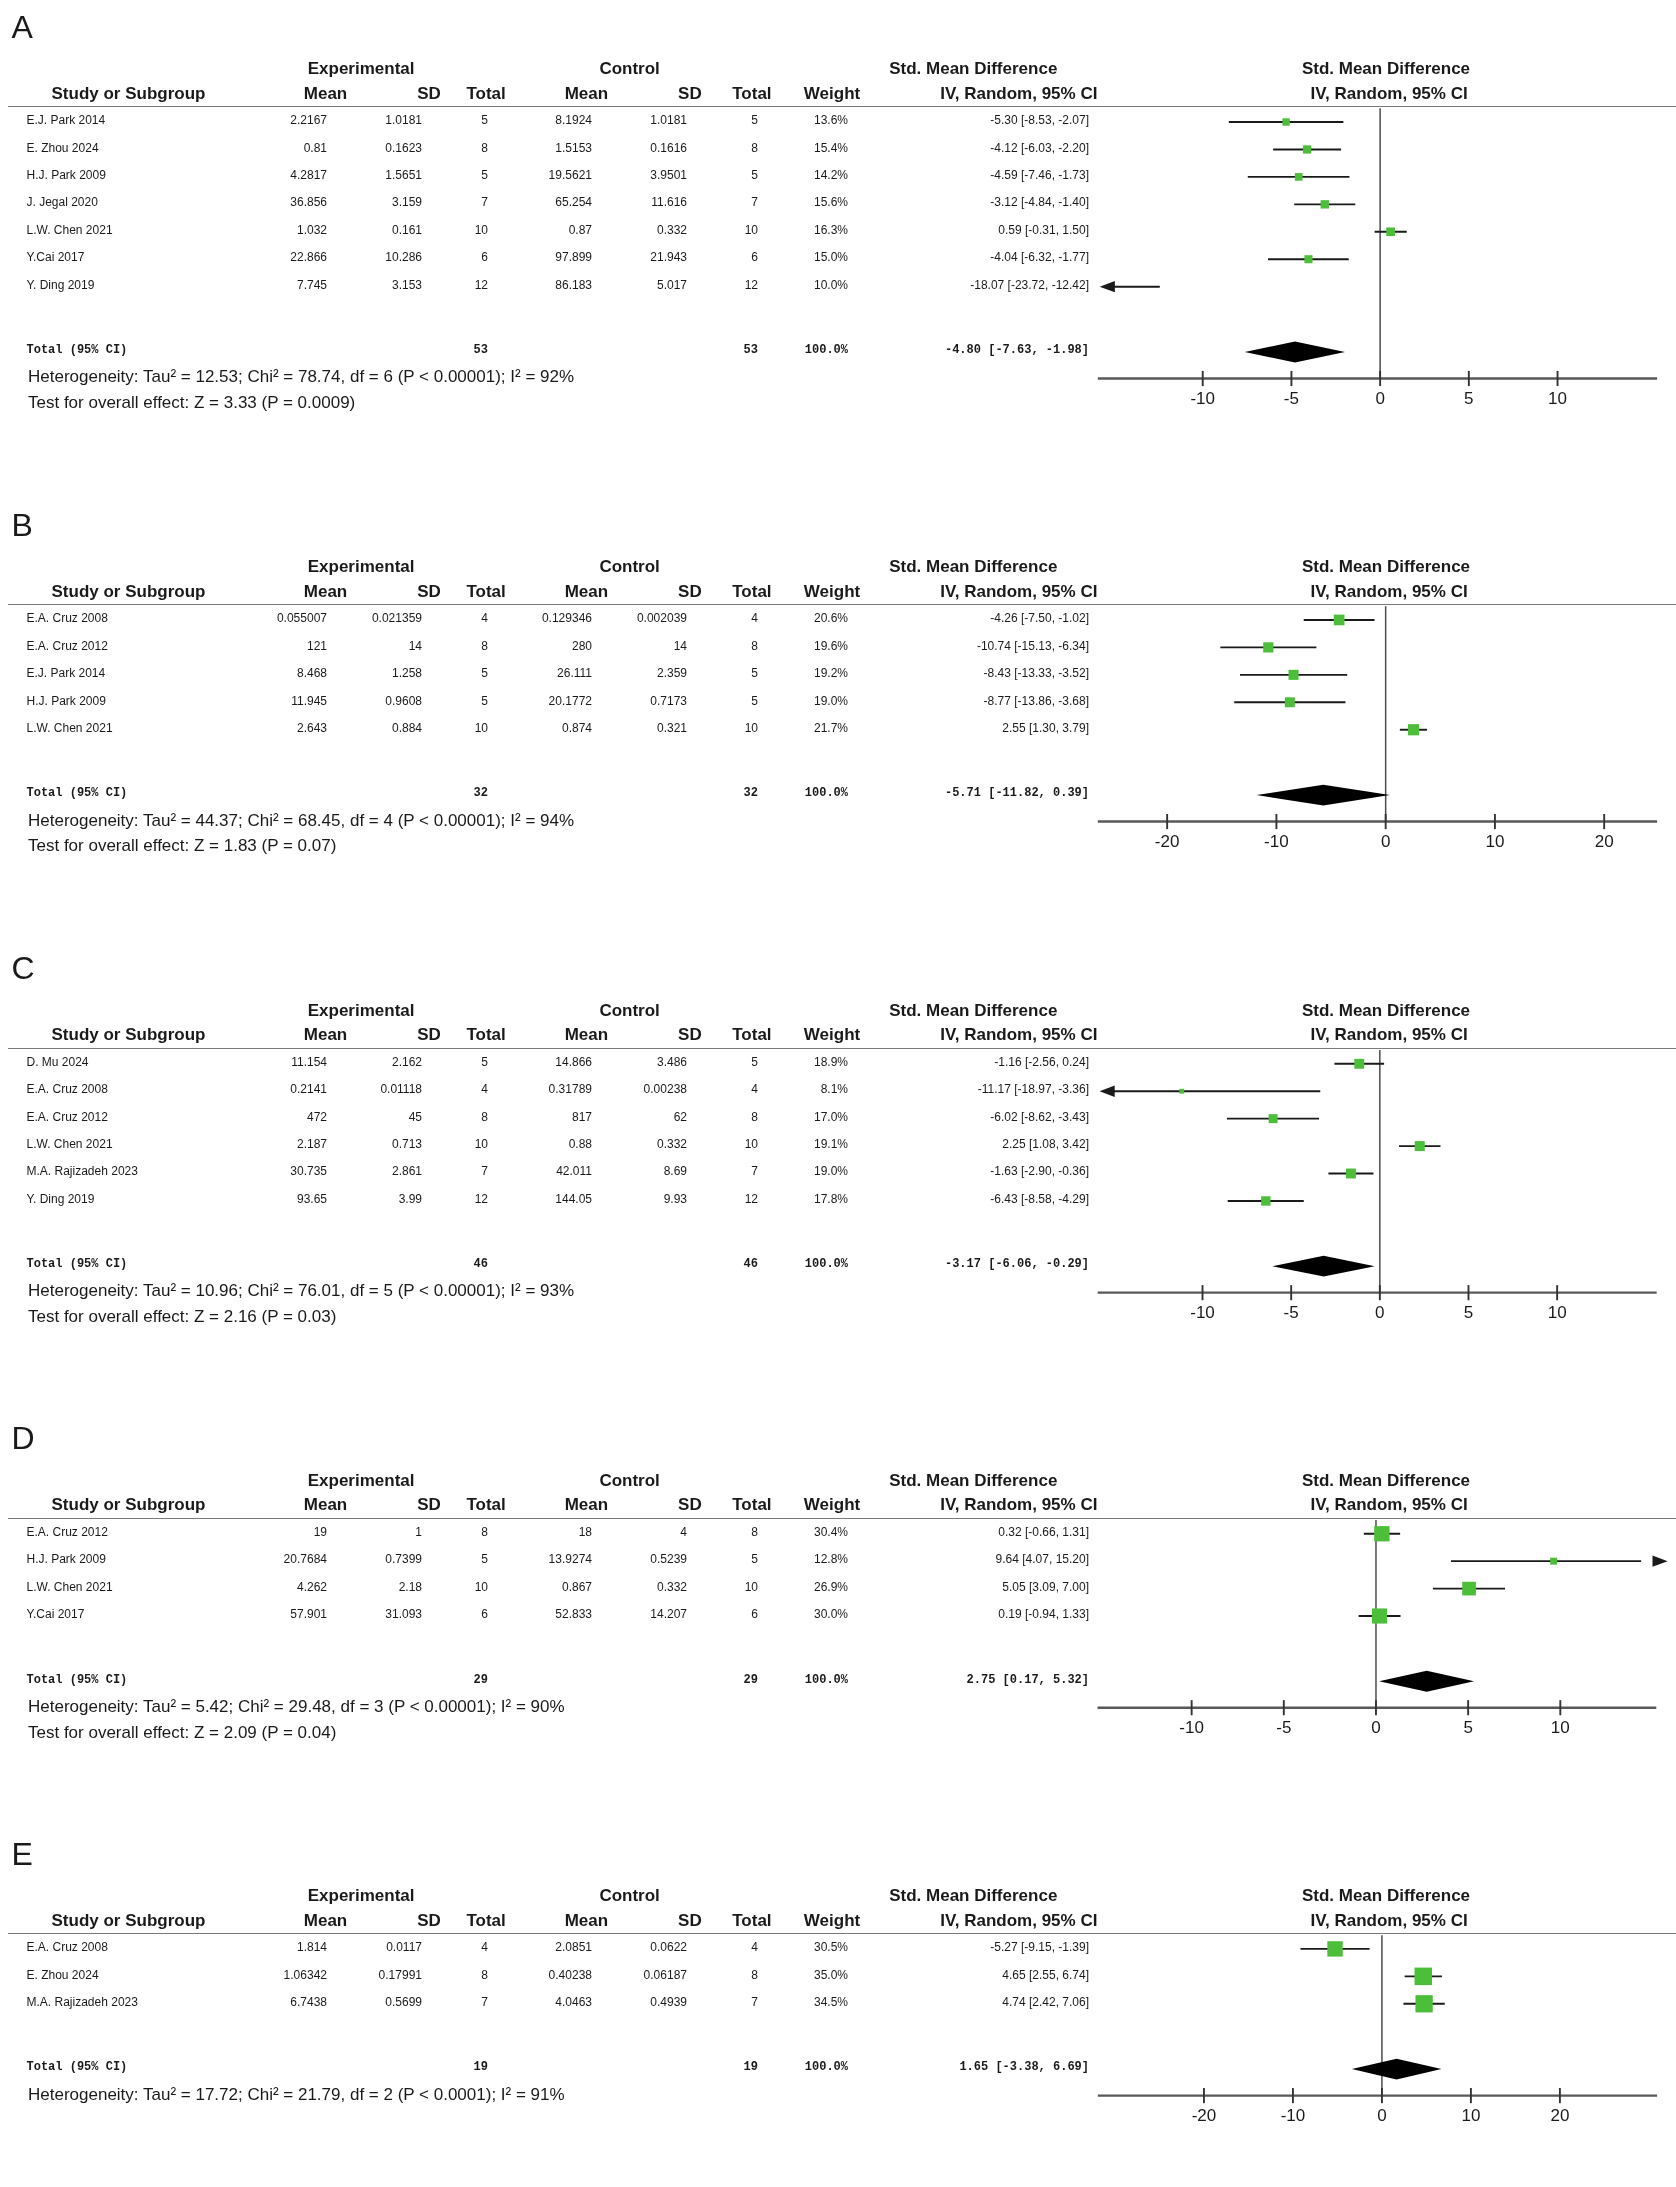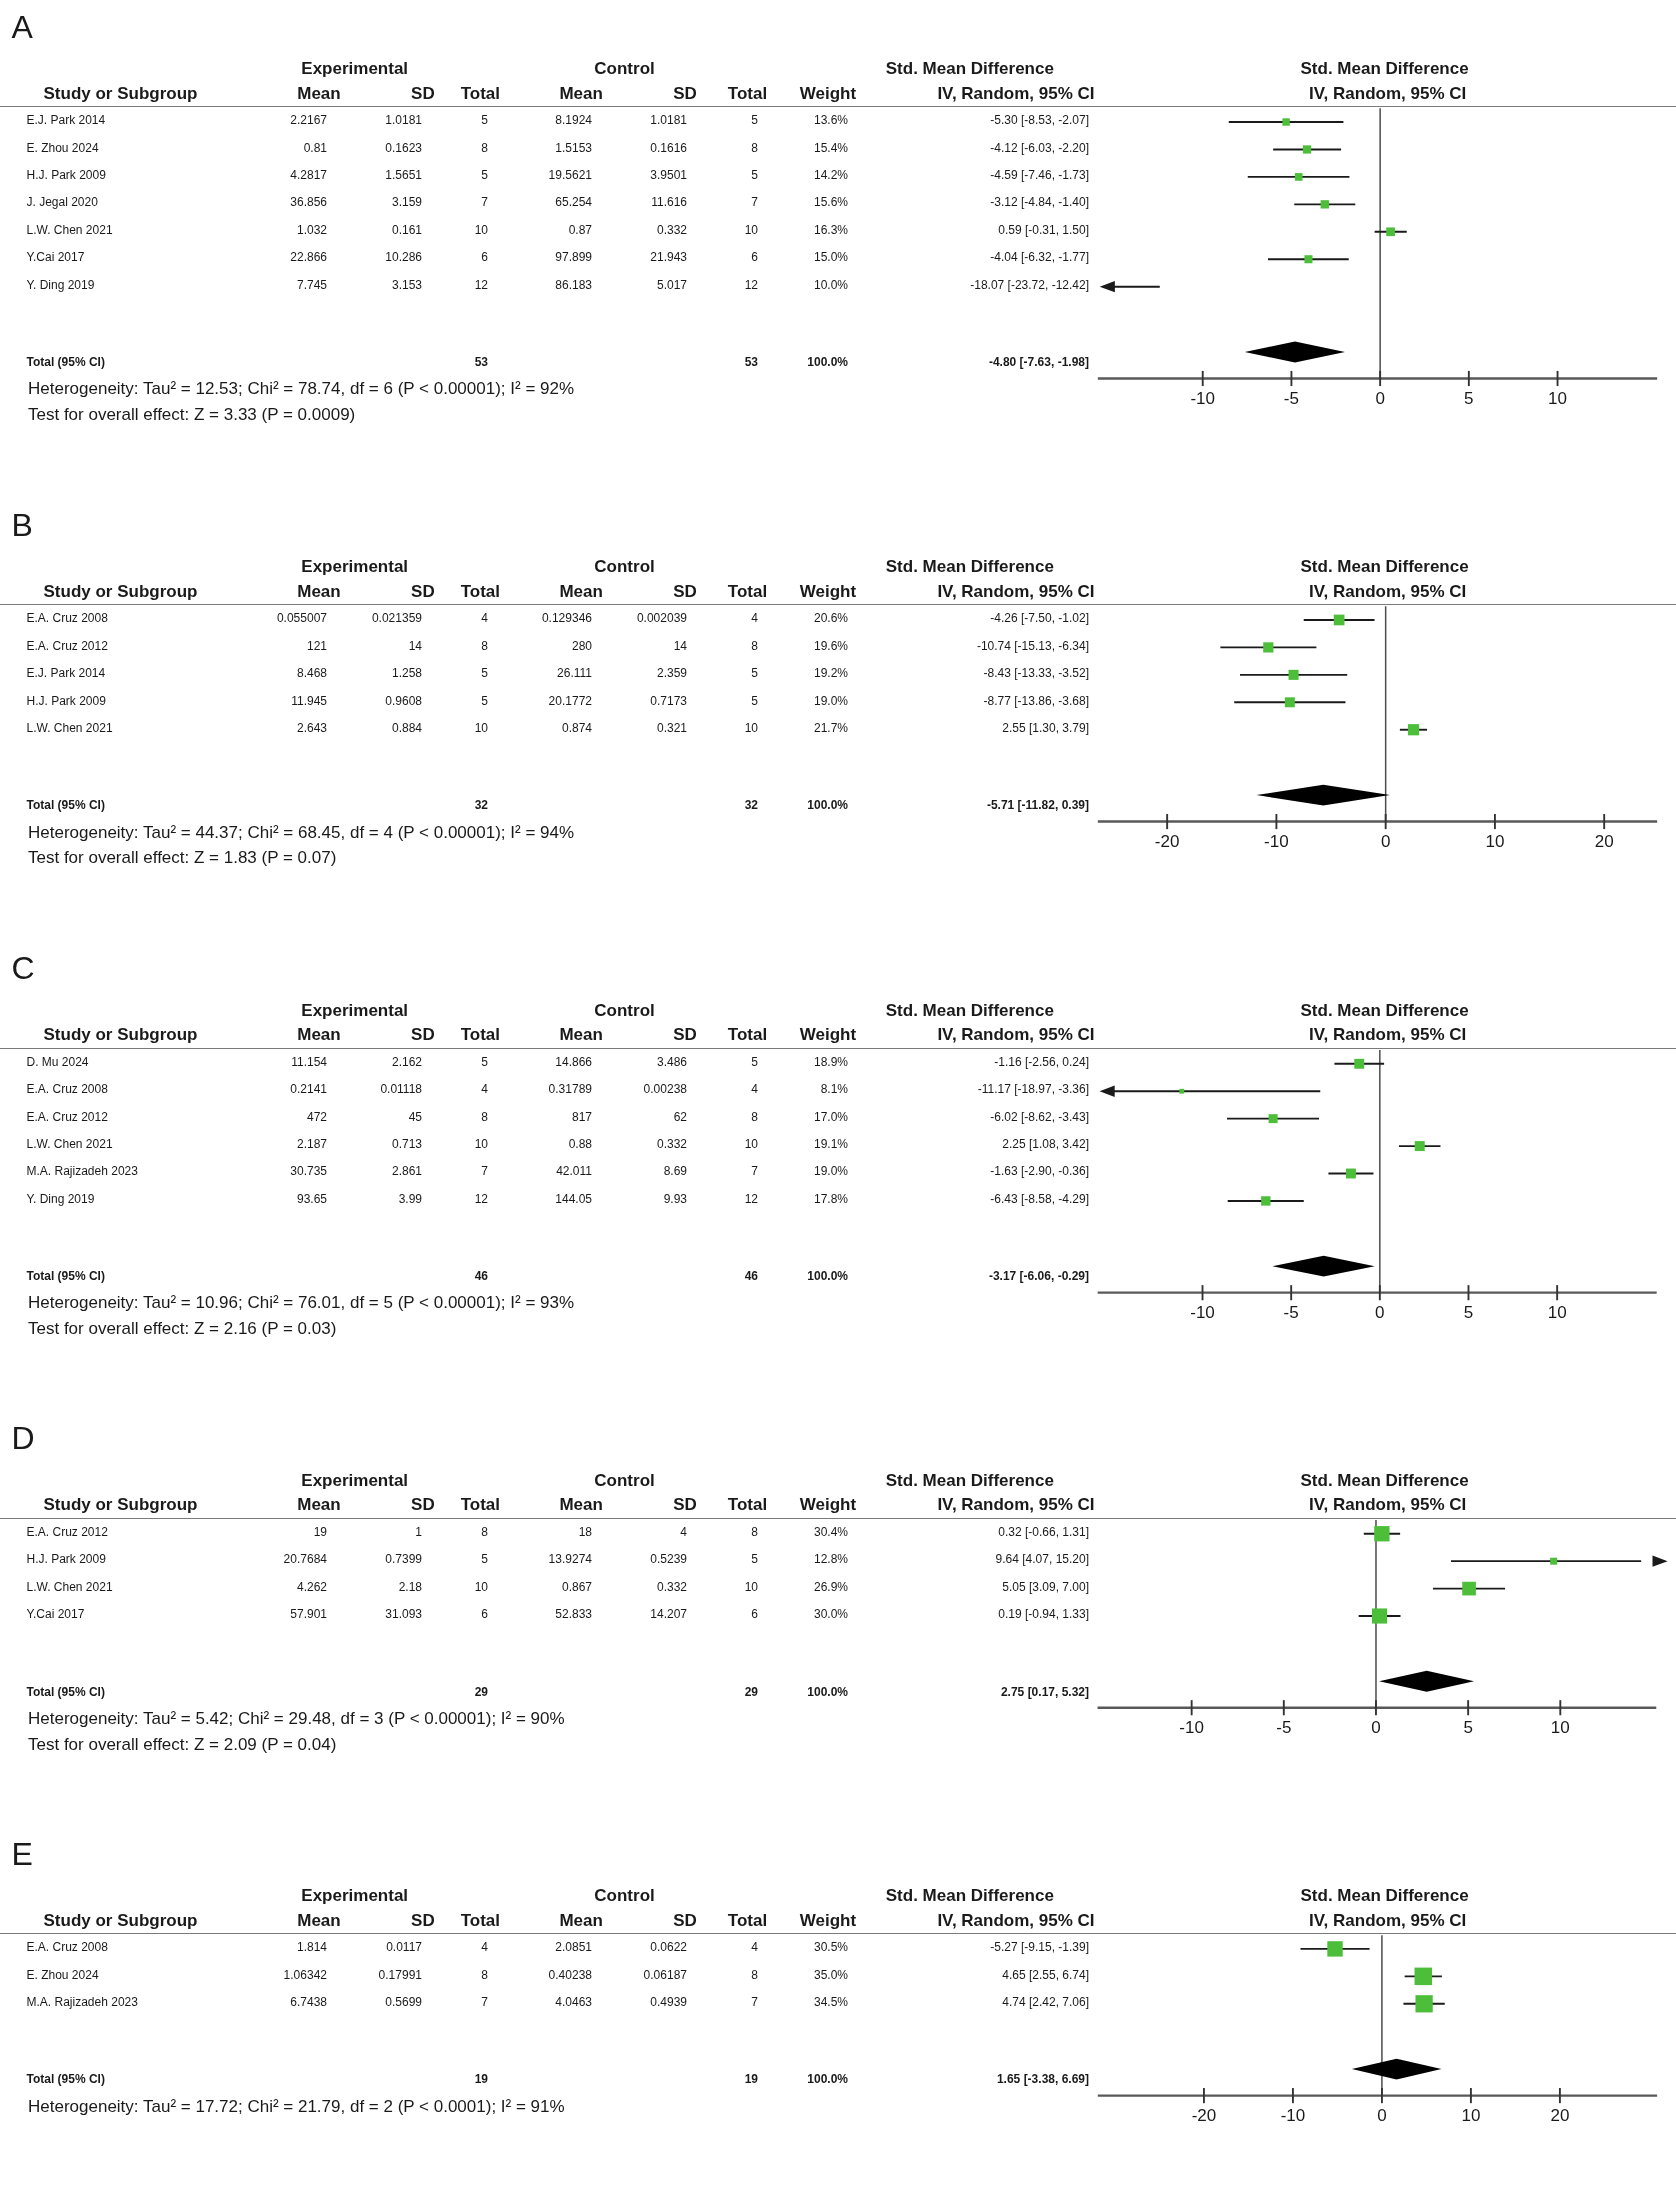--- a/index.html
+++ b/index.html
@@ -7,25 +7,25 @@
     width:1677px;
     font-family:"Liberation Sans","DejaVu Sans",sans-serif;
     color:#1a1a1a;
     -webkit-font-smoothing:antialiased;
   }
   #figure{padding:5.7px 0 28px 0;}
   .panel{position:relative;margin-bottom:87px;}
   .panel:last-child{margin-bottom:0;}
   .panel-label{font-size:32px;line-height:38px;padding:1.9px 0 11.4px 11.4px;font-weight:400;}
   .panel-body{position:relative;}
-  .hrow{display:flex;font-weight:bold;font-size:17px;white-space:nowrap;}
+  .hrow{display:flex;font-weight:bold;font-size:17px;white-space:nowrap;margin-left:8px;}
   .grow{height:24.6px;line-height:24.6px;}
   .crow{height:24.6px;line-height:24.6px;border-bottom:1.9px solid #7a7a7a;padding-left:17px;}
   .drow{display:flex;height:27.4px;line-height:27.4px;font-size:12px;white-space:nowrap;}
-  .trow{font-weight:bold;margin-top:50px;}
+  .trow{font-weight:bold;margin-top:38px;font-family:Liberation Mono, monospace;}
   .c{box-sizing:border-box;text-align:right;padding-left:3.8px;overflow:visible;}
   .c-study{width:218px;text-align:left;padding-left:26.5px;}
   .c-m1{width:109px;}
   .c-s1{width:95px;}
   .c-t1{width:66px;}
   .c-m2{width:104px;}
   .c-s2{width:95px;}
   .c-t2{width:71px;}
   .c-w{width:90px;}
   .c-ci{width:241px;}

